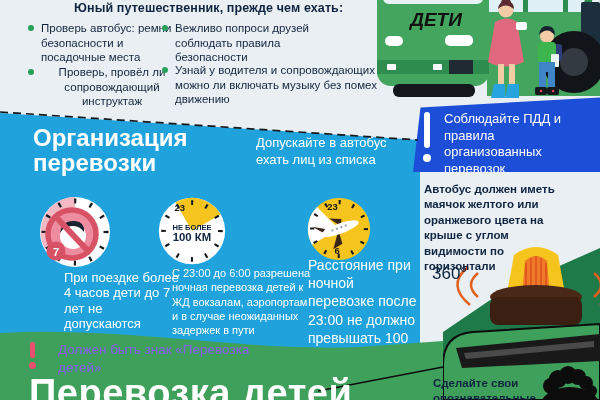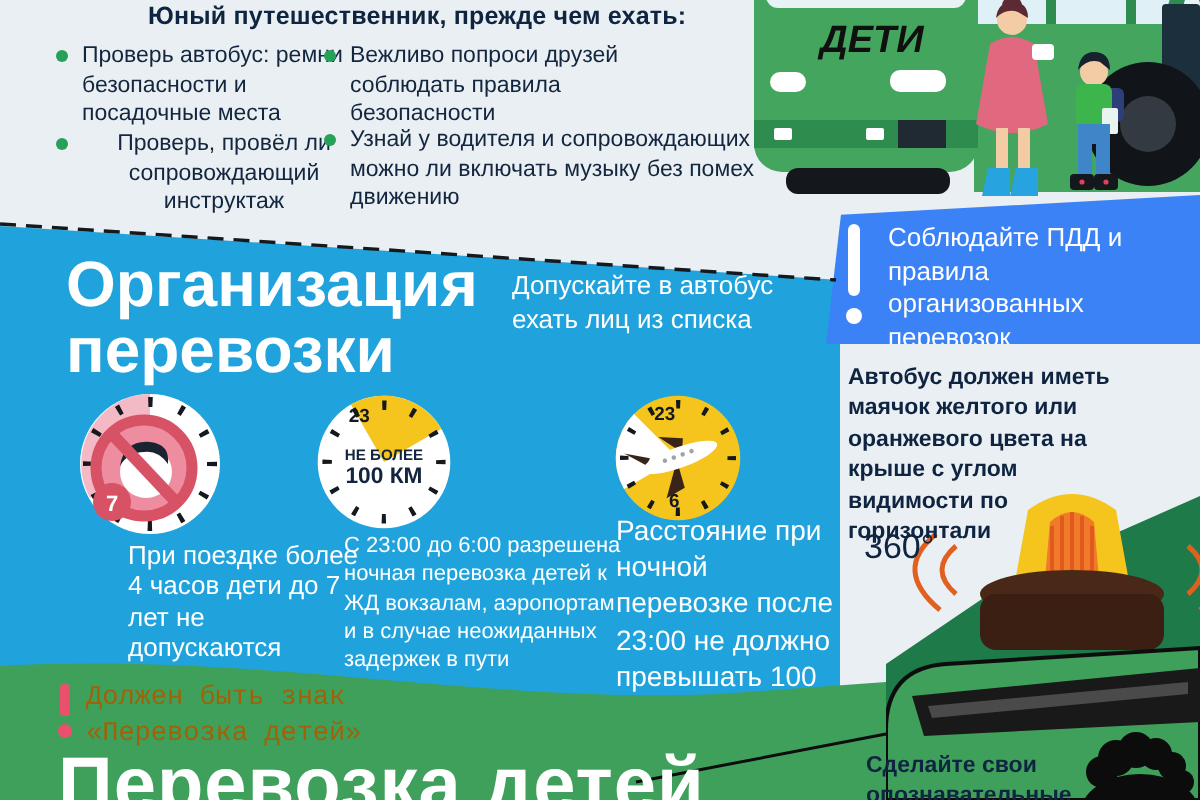--- a/index.html
+++ b/index.html
@@ -14,40 +14,40 @@
   .tip{display:flex;align-items:flex-start;color:#13263f;font-size:11.5px;line-height:1.28;}
   .tip .dot{width:6px;height:6px;border-radius:50%;background:#27a05a;margin:4px 7px 0 0;flex:0 0 6px;}
   .tip1{left:28px;top:21px;width:150px;}
   .tip2{left:28px;top:65px;width:155px;text-align:center;}
   .tip3{left:162px;top:21px;width:165px;}
   .tip4{left:162px;top:63px;width:228px;}
   
   .blue-section{left:0;top:110px;width:420px;height:290px;background:#20a3dd;
     -webkit-clip-path:polygon(0 3px,100% 30px,100% 100%,0 100%);
     clip-path:polygon(0 3px,100% 30px,100% 100%,0 100%);}
-  .blue-title{left:33px;top:126px;width:240px;font-size:32px;line-height:1.04;font-weight:800;color:#fff;}
+  .blue-title{left:33px;top:126px;width:240px;font-size:24px;line-height:1.04;font-weight:800;color:#fff;}
   .blue-note{left:256px;top:135px;width:152px;font-size:13px;line-height:1.28;color:#fff;}
   .col-text{color:#fff;}
   .col-text1{left:30px;top:270px;width:118px;font-size:13px;line-height:1.18;margin-left:34px;}
   .col-text2{left:172px;top:266px;width:140px;font-size:11px;line-height:1.3;}
   .col-text3{left:308px;top:256px;width:112px;font-size:14px;line-height:1.3;}
   
-  .alert-banner{left:413px;top:96px;width:187px;height:76px;background:#3b82f6;
+  .alert-banner{left:413px;top:96px;width:187px;height:76px;background:#1d4ed8;
     -webkit-clip-path:polygon(4% 15%,100% 2%,100% 100%,0 100%);
     clip-path:polygon(4% 15%,100% 2%,100% 100%,0 100%);}
   .alert-bar{left:11px;top:16px;width:6px;height:36px;border-radius:3px;background:#fff;}
   .alert-dot{left:10px;top:58px;width:8px;height:8px;border-radius:50%;background:#fff;}
   .alert-text{left:31px;top:15px;width:142px;font-size:13px;line-height:1.28;color:#fff;}
   
   .beacon-text{left:424px;top:182px;width:148px;font-size:11.5px;line-height:1.34;color:#0f2440;font-weight:bold;}
   .beacon-angle{left:432px;top:264px;font-size:17px;color:#0f2440;}
   
   .bang-bar{left:30px;top:342px;width:5px;height:16px;border-radius:2px;background:#e8506b;}
   .bang-dot{left:29px;top:362px;width:7px;height:7px;border-radius:50%;background:#e8506b;}
-  .sign-note{left:43px;top:341px;width:210px;font-size:13.5px;line-height:1.3;color:#a16207;font-family:Liberation Mono, monospace;}
+  .sign-note{left:58px;top:341px;width:210px;font-size:13.5px;line-height:1.3;color:#8b5cf6;}
   .big-heading{left:29px;top:372px;font-size:38px;font-weight:800;color:#fff;white-space:nowrap;letter-spacing:.5px;}
   .footer-note{left:433px;top:376px;width:112px;font-size:11.5px;line-height:1.3;font-weight:600;color:#0f2440;}
   svg{display:block;}
   .nosel{user-select:none;}
 </style>
 </head>
 <body>
 
 <div id="canvas" class="nosel">
 

